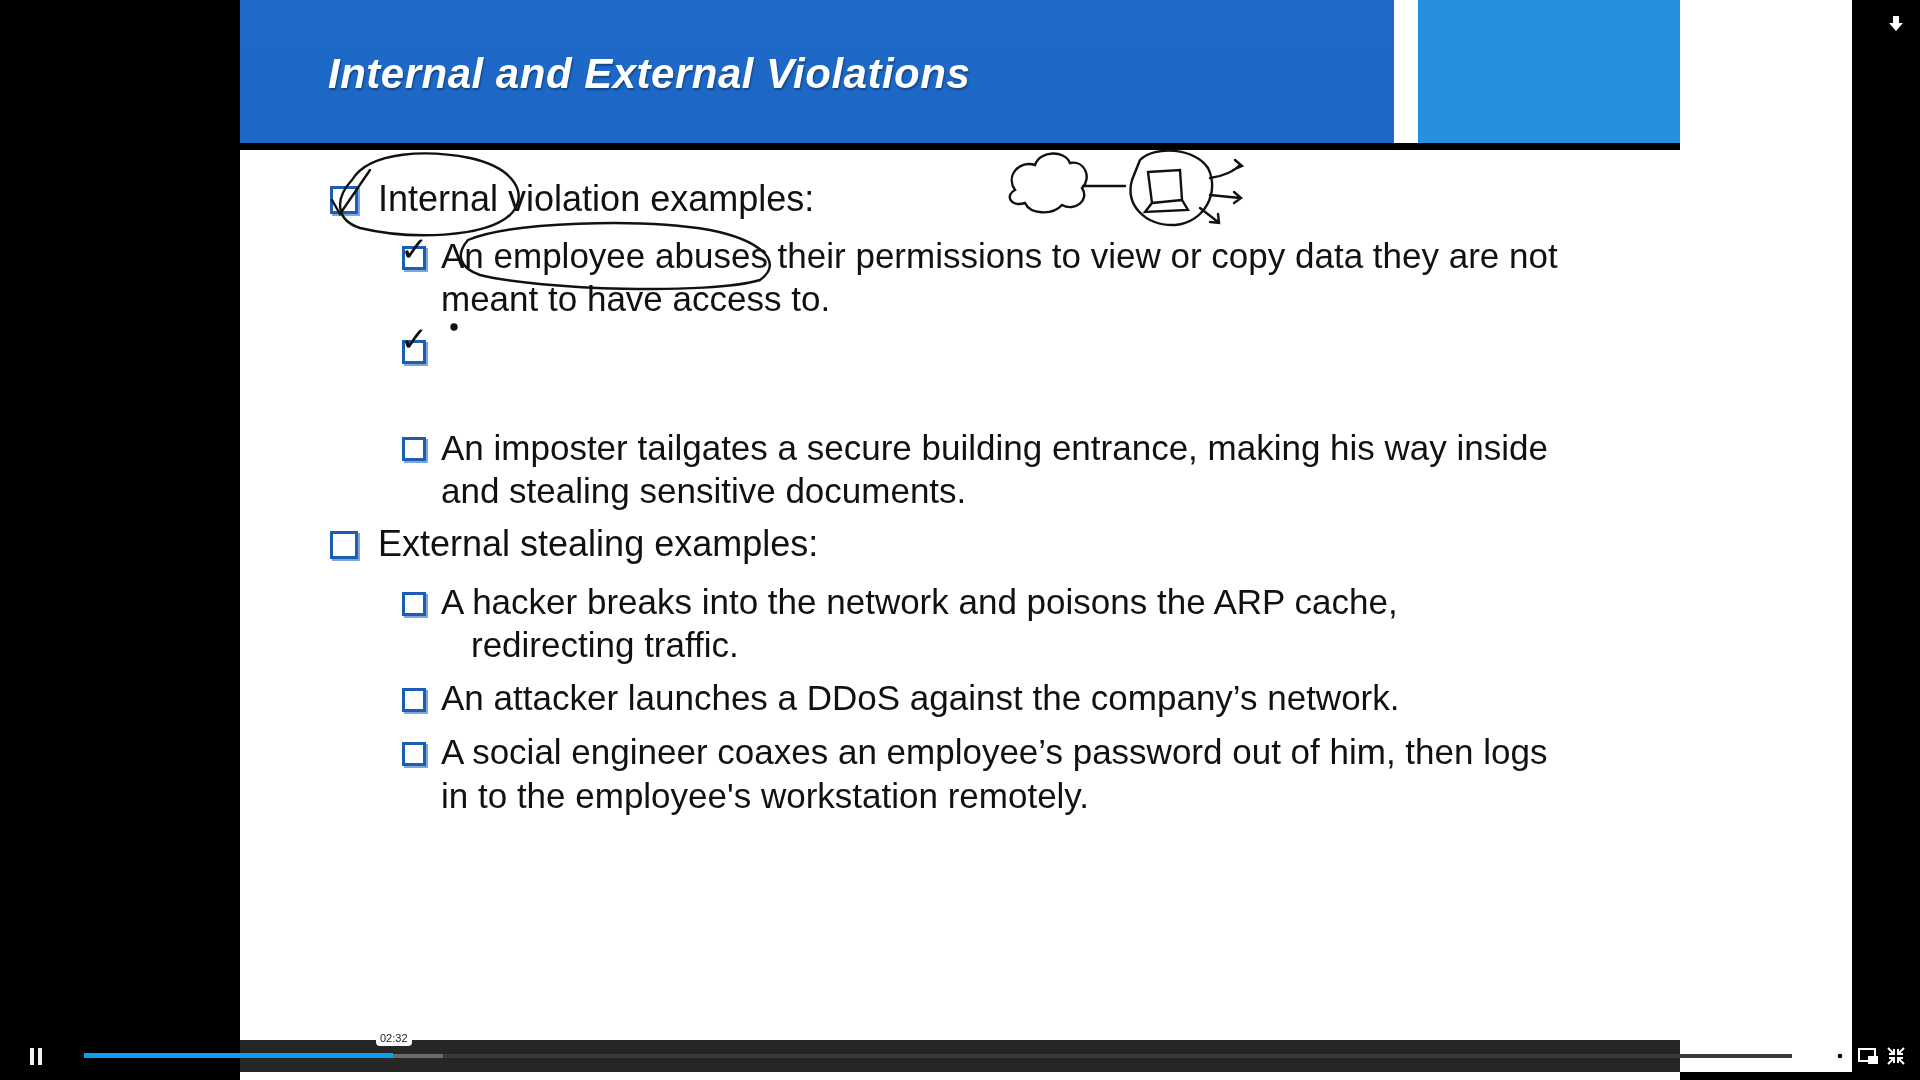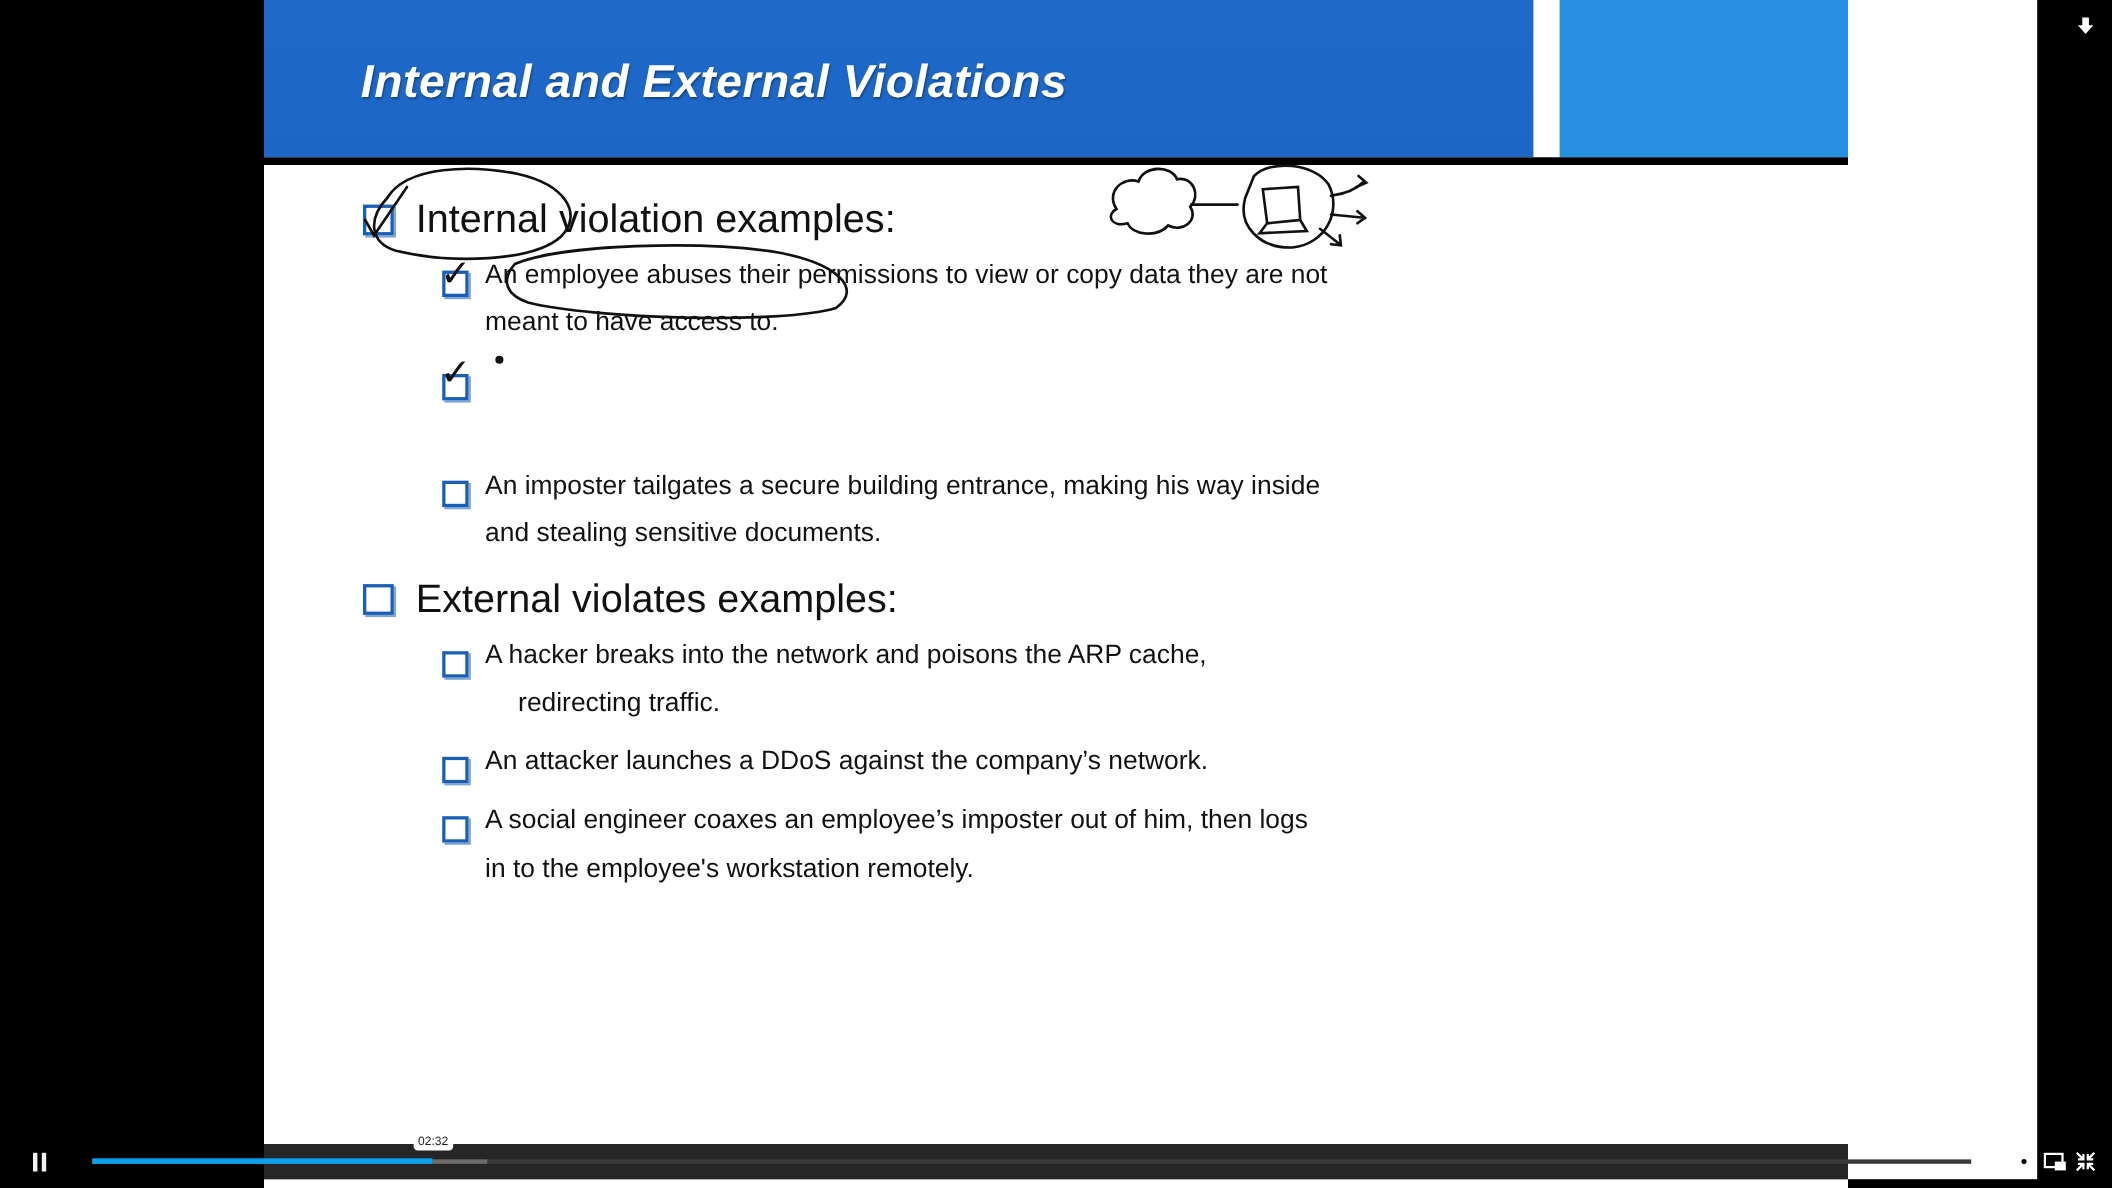--- a/index.html
+++ b/index.html
@@ -5,21 +5,21 @@
   html, body { margin:0; padding:0; }
   body { width:1920px; height:1080px; background:#000; position:relative; overflow:hidden; font-family:"Liberation Sans", sans-serif; }
   .slide { position:absolute; left:240px; top:0; width:1612px; height:1072px; background:#fff; overflow:hidden; }
   .header { position:absolute; left:0; top:0; width:1440px; height:143px; background:linear-gradient(180deg,#1f6ac8 0%, #1c67c6 100%); }
   .header-right { position:absolute; left:1178px; top:0; width:262px; height:143px; background:#2590e0; }
   .header-stripe { position:absolute; left:1154px; top:0; width:24px; height:143px; background:#fff; }
   .header-rule { position:absolute; left:0; top:143px; width:1440px; height:7px; background:#000; }
   .title { position:absolute; left:88px; top:50px; font-size:42px; font-weight:bold; font-style:italic; color:#fff; letter-spacing:0.5px; text-shadow:1px 2px 2px rgba(0,0,0,0.35); white-space:nowrap; }
   .item { position:absolute; color:#111; white-space:nowrap; }
   .l1 { font-size:36px; }
-  .l2 { font-size:24px; }
+  .l2 { font-size:35px; }
   .box { position:absolute; border:3px solid #1a5fb4; background:#fff; box-shadow:2px 2px 0 #7fa6d6; }
   .box.l1b { width:22px; height:22px; }
   .box.l2b { width:18px; height:18px; }
   .check { position:absolute; font-size:34px; color:#111; line-height:1; }
   .ink { position:absolute; left:0; top:0; width:1440px; height:1072px; pointer-events:none; }
   .controls { position:absolute; left:0; top:1036px; width:1532px; height:44px; }
   .ctl-band { position:absolute; left:240px; top:4px; width:1440px; height:32px; background:rgba(20,20,20,0.92); }
   .track { position:absolute; left:84px; top:18px; width:1708px; height:4px; background:#3a3a3a; }
   .buffered { position:absolute; left:84px; top:18px; width:359px; height:4px; background:#6b6b6b; }
   .played { position:absolute; left:84px; top:17px; width:309px; height:5px; background:#0aa0f0; }
@@ -48,31 +48,31 @@
   <div class="item l2" style="left:201px;top:279px;">meant to have access to.</div>
 
   <div class="box l2b" style="left:162px;top:340px;"></div>
   <div class="check" style="left:160px;top:322px;">✓</div>
 
   <div class="box l2b" style="left:162px;top:437px;"></div>
   <div class="item l2" style="left:201px;top:428px;">An imposter tailgates a secure building entrance, making his way inside</div>
   <div class="item l2" style="left:201px;top:471px;">and stealing sensitive documents.</div>
 
   <div class="box l1b" style="left:90px;top:531px;"></div>
-  <div class="item l1" style="left:138px;top:523px;">External violates examples:</div>
+  <div class="item l1" style="left:138px;top:523px;">External stealing examples:</div>
 
   <div class="box l2b" style="left:162px;top:592px;"></div>
   <div class="item l2" style="left:201px;top:582px;">A hacker breaks into the network and poisons the ARP cache,</div>
   <div class="item l2" style="left:201px;top:625px;margin-left:30px;">redirecting traffic.</div>
 
   <div class="box l2b" style="left:162px;top:688px;"></div>
   <div class="item l2" style="left:201px;top:678px;">An attacker launches a DDoS against the company’s network.</div>
 
   <div class="box l2b" style="left:162px;top:742px;"></div>
-  <div class="item l2" style="left:201px;top:732px;">A social engineer coaxes an employee’s imposter out of him, then logs</div>
+  <div class="item l2" style="left:201px;top:732px;">A social engineer coaxes an employee’s password out of him, then logs</div>
   <div class="item l2" style="left:201px;top:776px;">in to the employee's workstation remotely.</div>
 
   <svg class="ink" viewBox="0 0 1440 1072">
     <g fill="none" stroke="#111" stroke-width="2.4" stroke-linecap="round">
       <path d="M112,180 C130,150 190,150 230,158 C275,168 290,195 270,215 C245,238 170,240 120,228 C95,220 95,198 112,180 Z"></path>
       <path d="M228,240 C270,222 400,218 470,230 C520,240 545,262 520,280 C470,295 300,290 240,275 C220,268 215,255 228,240 Z"></path>
       <path d="M92,200 L100,214 L130,170"></path>
       <path d="M775,190 C765,175 780,160 795,165 C800,150 825,150 830,163 C845,160 852,178 842,188 C850,200 835,212 822,205 C812,216 790,214 785,203 C770,207 765,195 775,190 Z"></path>
       <path d="M843,186 L885,186"></path>
       <path d="M900,160 C915,145 955,148 968,168 C980,192 965,222 935,225 C905,226 885,205 892,180 Z"></path>

